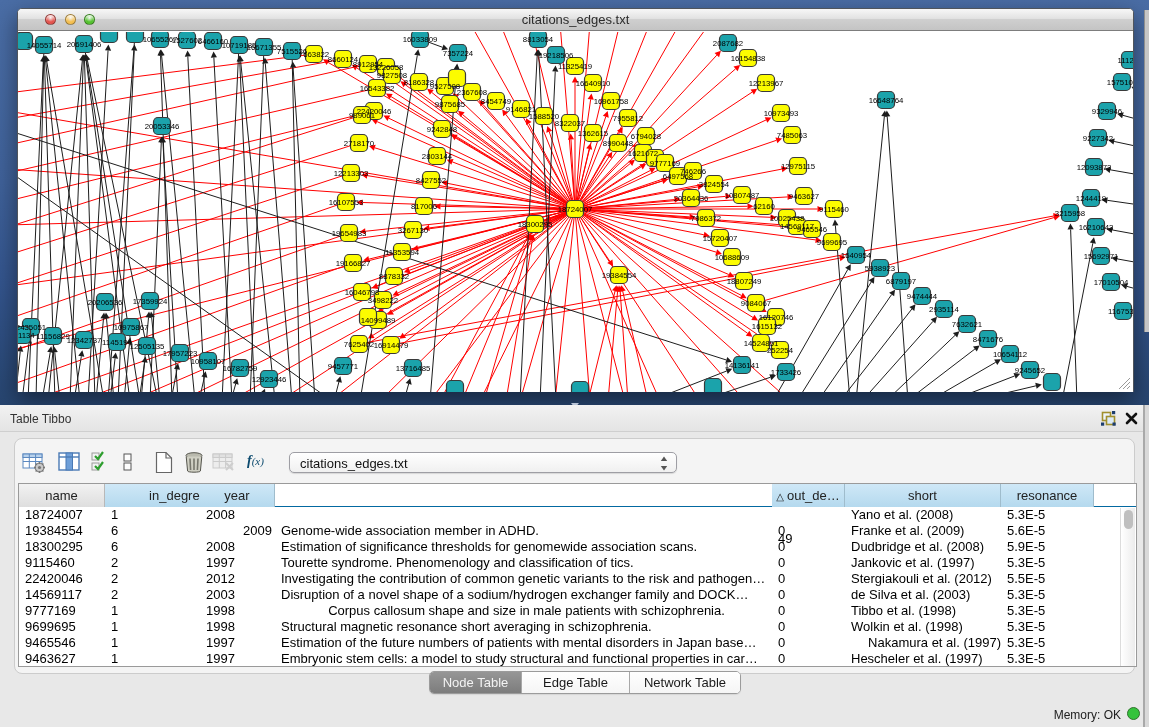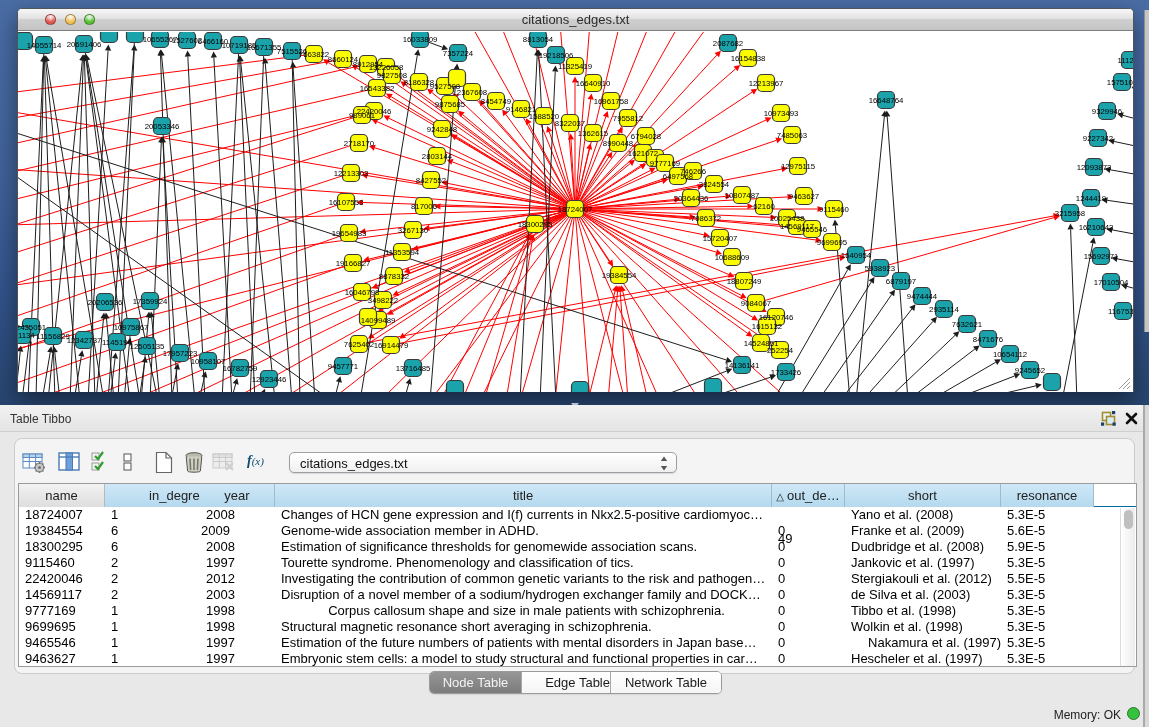--- a/index.html
+++ b/index.html
@@ -76,21 +76,21 @@
     background:#bfbfbf; border-radius:5px; }
 
   
   .tabbar { position:absolute; left:429px; top:266px; height:23px; display:flex;
     border:1px solid #9b9b9b; border-radius:5px; overflow:hidden;
     background:#fff; box-shadow:0 1px 1px rgba(0,0,0,0.08); }
   .tabseg { height:23px; line-height:22px; font-size:13px; color:#1a1a1a; text-align:center;
     background:linear-gradient(180deg,#ffffff,#f4f4f4);
     border-right:1px solid #a8a8a8; cursor:pointer; }
   .tabseg:nth-child(1) { width:92px; }
-  .tabseg:nth-child(2) { width:89px;text-align:right; }
+  .tabseg:nth-child(2) { width:108px; }
   .tabseg:nth-child(3) { width:110px; }
   .tabseg:last-child { border-right:none; }
   .tabseg.active { background:linear-gradient(180deg,#969696,#7a7a7a); color:#f3f3f3; }
 
   
   .statusbar { position:absolute; left:0; top:296px; width:1149px; height:26px; }
   .mem { position:absolute; right:28px; top:7px; font-size:12px; color:#222; }
   .memdot { position:absolute; right:9px; top:6px; width:13px; height:13px;
     border-radius:50%; border:1px solid #31722d; }
 </style>
@@ -805,39 +805,37 @@
             <path d="M4 14.5 L7.2 10 H0.8 Z" fill="#555"></path>
           </svg>
         </div>
       </div>
 
       <div class="dtable">
         <div class="thead" id="thead">
             <div class="th gray" style="left: 0px; width: 86px;"><span>name</span></div>
             <div class="th" style="left: 86px; width: 111px; padding-left: 36px;"><span>in_degree</span></div>
             <div class="th" style="left: 181px; width: 75px;"><span>year</span></div>
-            <div class="th" style="left: 256px; width: 497px;"><span>title</span></div>
             <div class="th" style="left: 753px; width: 73px;"><span class="sortmark">△</span><span>out_de…</span></div>
             <div class="th" style="left: 826px; width: 156px;"><span>short</span></div>
             <div class="th" style="left: 982px; width: 93px;"><span>resonance</span></div>
           </div>
         <div class="tbody" id="tbody">
             <div class="trow" style="top: 0px;">
               <div class="td" style="left: 0px; width: 86px;">18724007</div>
               <div class="td" style="left: 86px; width: 95px;">1</div>
               <div class="td" style="left: 181px; width: 75px;">2008</div>
-              <div class="td" style="left: 256px; width: 497px;">Changes of HCN gene expression and I(f) currents in Nkx2.5-positive cardiomyoc…</div>
               <div class="td" style="left: 753px; width: 73px; margin-top: 24px;">49</div>
               <div class="td" style="left: 826px; width: 156px;">Yano et al. (2008)</div>
               <div class="td" style="left: 982px; width: 93px;">5.3E-5</div>
             </div>
             <div class="trow" style="top: 16px;">
               <div class="td" style="left: 0px; width: 86px;">19384554</div>
               <div class="td" style="left: 86px; width: 95px;">6</div>
-              <div class="td" style="left: 176px; width: 75px;">2009</div>
+              <div class="td" style="left: 198px; width: 75px; text-align: center;">2009</div>
               <div class="td" style="left: 256px; width: 497px;">Genome-wide association member in ADHD.</div>
               <div class="td" style="left: 753px; width: 73px;">0</div>
               <div class="td" style="left: 826px; width: 156px;">Franke et al. (2009)</div>
               <div class="td" style="left: 982px; width: 93px;">5.6E-5</div>
             </div>
             <div class="trow" style="top: 32px;">
               <div class="td" style="left: 0px; width: 86px;">18300295</div>
               <div class="td" style="left: 86px; width: 95px;">6</div>
               <div class="td" style="left: 181px; width: 75px;">2008</div>
               <div class="td" style="left: 256px; width: 497px;">Estimation of significance thresholds for genomewide association scans.</div>
@@ -860,21 +858,21 @@
               <div class="td" style="left: 181px; width: 75px;">2012</div>
               <div class="td" style="left: 256px; width: 497px;">Investigating the contribution of common genetic variants to the risk and pathogen…</div>
               <div class="td" style="left: 753px; width: 73px;">0</div>
               <div class="td" style="left: 826px; width: 156px;">Stergiakouli et al. (2012)</div>
               <div class="td" style="left: 982px; width: 93px;">5.5E-5</div>
             </div>
             <div class="trow" style="top: 80px;">
               <div class="td" style="left: 0px; width: 86px;">14569117</div>
               <div class="td" style="left: 86px; width: 95px;">2</div>
               <div class="td" style="left: 181px; width: 75px;">2003</div>
-              <div class="td" style="left: 256px; width: 497px;">Disruption of a novel member of a sodium/hydrogen exchanger family and DOCK…</div>
+              <div class="td" style="left: 256px; width: 497px;">Disruption of a novel shape of a sodium/hydrogen exchanger family and DOCK…</div>
               <div class="td" style="left: 753px; width: 73px;">0</div>
               <div class="td" style="left: 826px; width: 156px;">de Silva et al. (2003)</div>
               <div class="td" style="left: 982px; width: 93px;">5.3E-5</div>
             </div>
             <div class="trow" style="top: 96px;">
               <div class="td" style="left: 0px; width: 86px;">9777169</div>
               <div class="td" style="left: 86px; width: 95px;">1</div>
               <div class="td" style="left: 181px; width: 75px;">1998</div>
               <div class="td" style="left: 256px; width: 497px; text-align: center;">Corpus callosum shape and size in male patients with schizophrenia.</div>
               <div class="td" style="left: 753px; width: 73px;">0</div>

